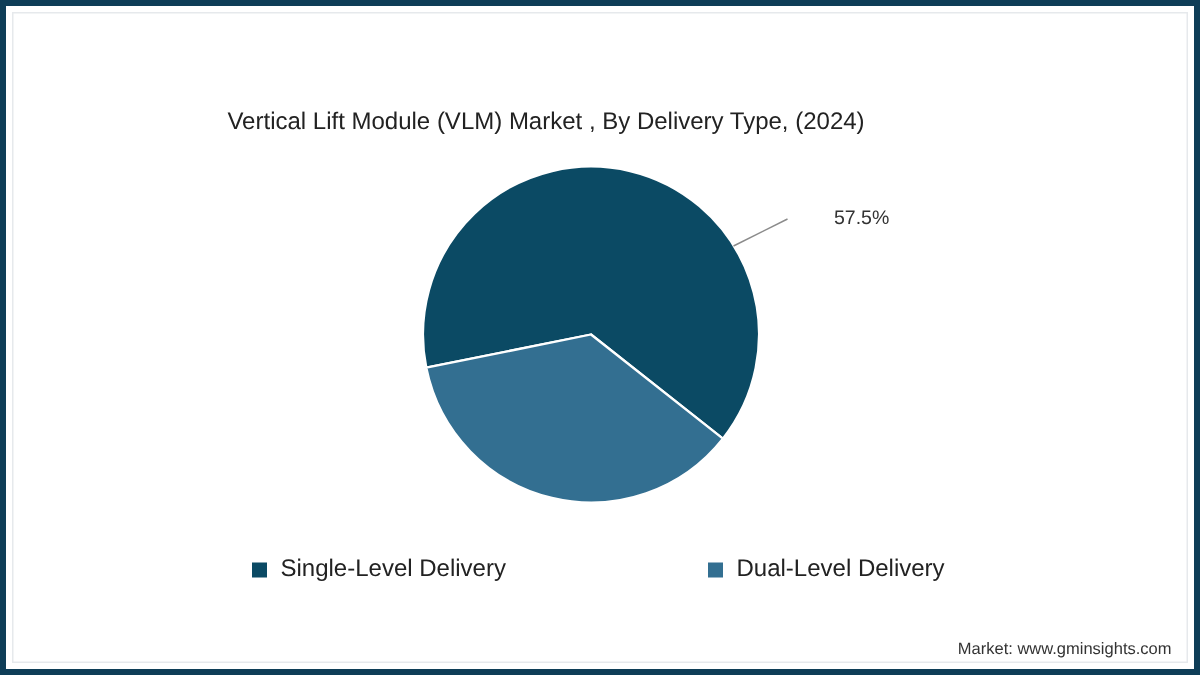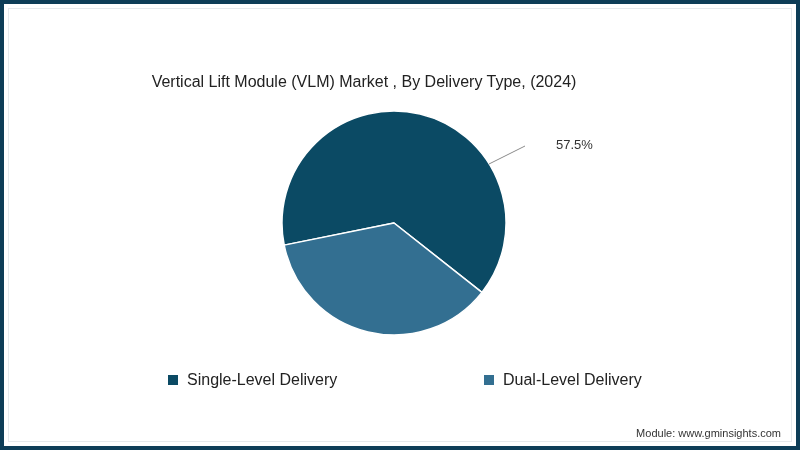--- a/index.html
+++ b/index.html
@@ -16,21 +16,21 @@
     position: absolute; left: 0; width: 728px; top: 34px; text-align: center;
     font-size: 16px; color: #222; letter-spacing: 0; margin-top: 39px;
   }
   svg.pie { position: absolute; left: 0; top: 0; }
   .label {
     position: absolute; left: 556px; top: 137px; font-size: 13px; color: #333;
   }
   .legend { position: absolute; top: 371px; font-size: 16px; color: #222; display: flex; align-items: center; }
   .legend .sw { width: 10px; height: 10px; margin-right: 9px; display: inline-block; }
   .legend-1 { left: 168px; }
-  .legend-2 { left: 484px; }
+  .legend-2 { left: 472px; }
   .source { position: absolute; right: 19px; top: 427px; font-size: 11px; color: #333; }
 </style>
 </head>
 <body>
 
 <div class="frame">
   <div class="inner"></div>
 </div>
 
 <div class="title">Vertical Lift Module (VLM) Market , By Delivery Type,  (2024)</div>
@@ -47,13 +47,13 @@
 
 <div class="legend legend-1">
   <span class="sw" style="background:#0b4a64"></span>
   <span>Single-Level Delivery</span>
 </div>
 <div class="legend legend-2">
   <span class="sw" style="background:#336f91"></span>
   <span>Dual-Level Delivery</span>
 </div>
 
-<div class="source">Module: www.gminsights.com</div>
+<div class="source">Market: www.gminsights.com</div>
 
 </body></html>

